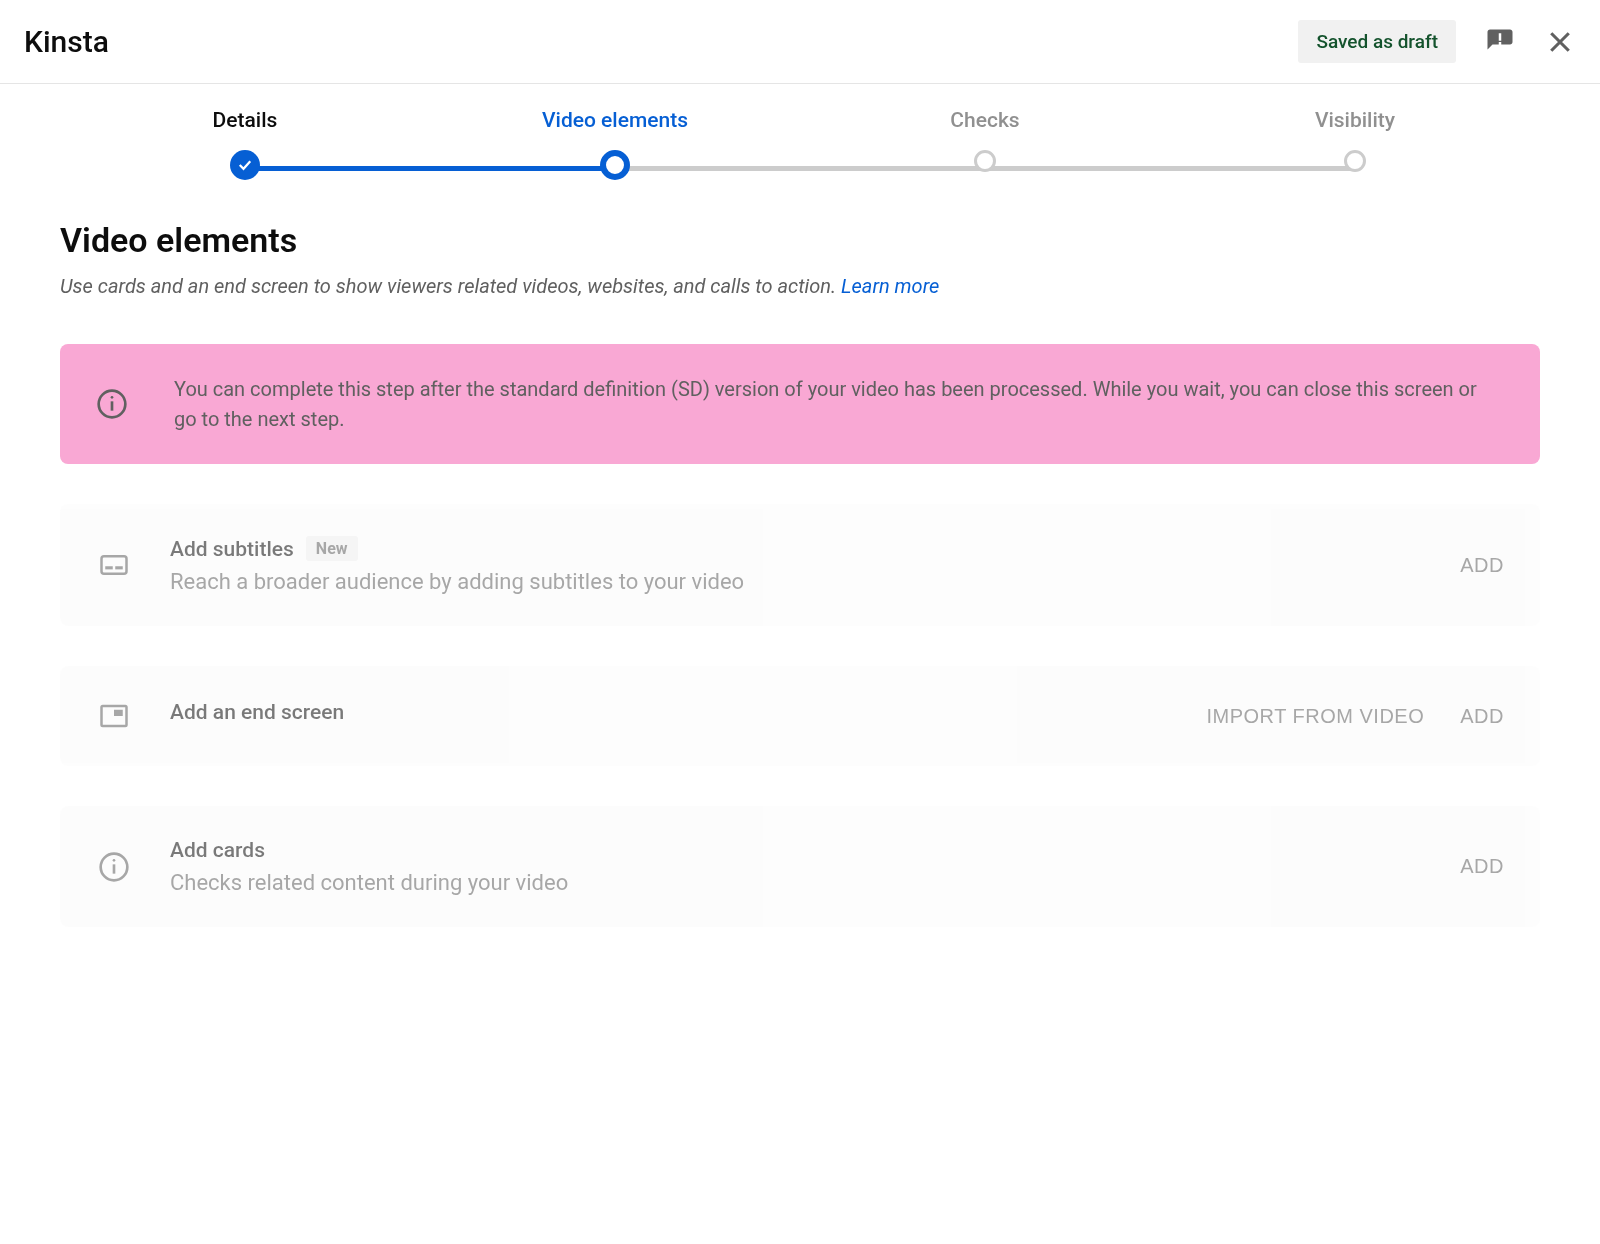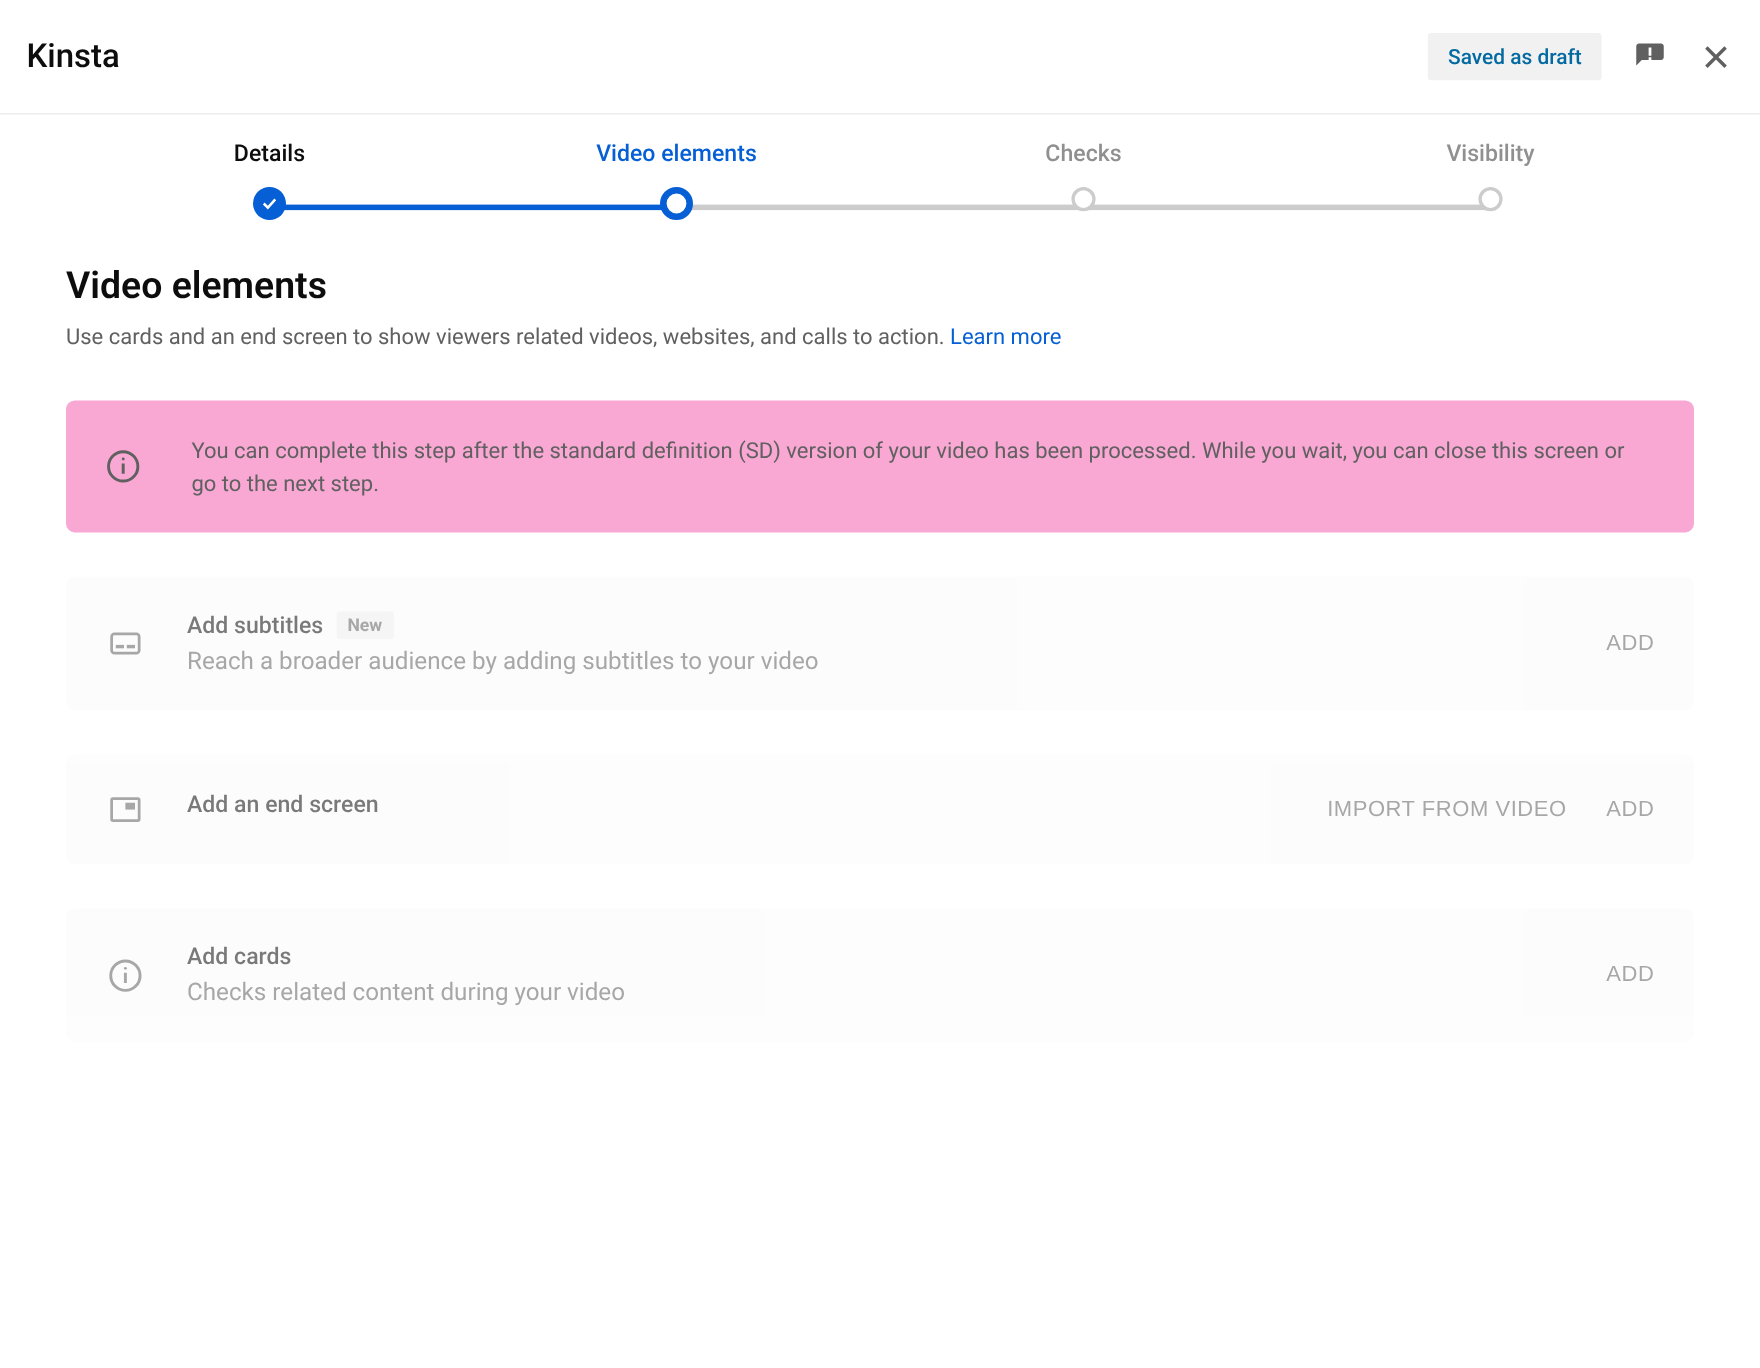--- a/index.html
+++ b/index.html
@@ -5,33 +5,33 @@
   * { box-sizing: border-box; margin: 0; padding: 0; }
   body {
     font-family: Roboto, Arial, sans-serif;
     background: #fff;
     color: #0d0d0d;
     width: 1600px;
   }
   .header {
     display: flex;
     align-items: center;
-    height: 104px;
+    height: 84px;
     padding: 0 24px;
     border-bottom: 1px solid #e5e5e5;
   }
   .header-title {
     font-size: 30px;
     font-weight: 500;
     color: #0d0d0d;
     flex: 1;
   }
   .saved-badge {
     background: #f1f1f1;
-    color: #0369a1;
+    color: #14532d;
     font-size: 19px;
     font-weight: 500;
     padding: 10px 18px;
     border-radius: 3px;
     margin-right: 28px;
   }
   .header-icons { display: flex; align-items: center; gap: 28px; }
   .header-icon { width: 32px; height: 32px; color: #606060; display:flex;align-items:center;justify-content:center;cursor:pointer; }
 
   .stepper {
@@ -84,20 +84,21 @@
   .page-title {
     font-size: 34px;
     font-weight: 600;
     color: #0d0d0d;
     margin-bottom: 14px;
   }
   .page-desc {
     font-size: 20px;
     color: #606060;
     margin-bottom: 46px;
+    font-style: italic;
   }
   .page-desc a { color: #065fd4; text-decoration: none; }
 
   .notice-card {
     background: #f9a8d4;
     border-radius: 8px;
     padding: 30px 36px;
     display: flex;
     align-items: center;
     gap: 46px;

